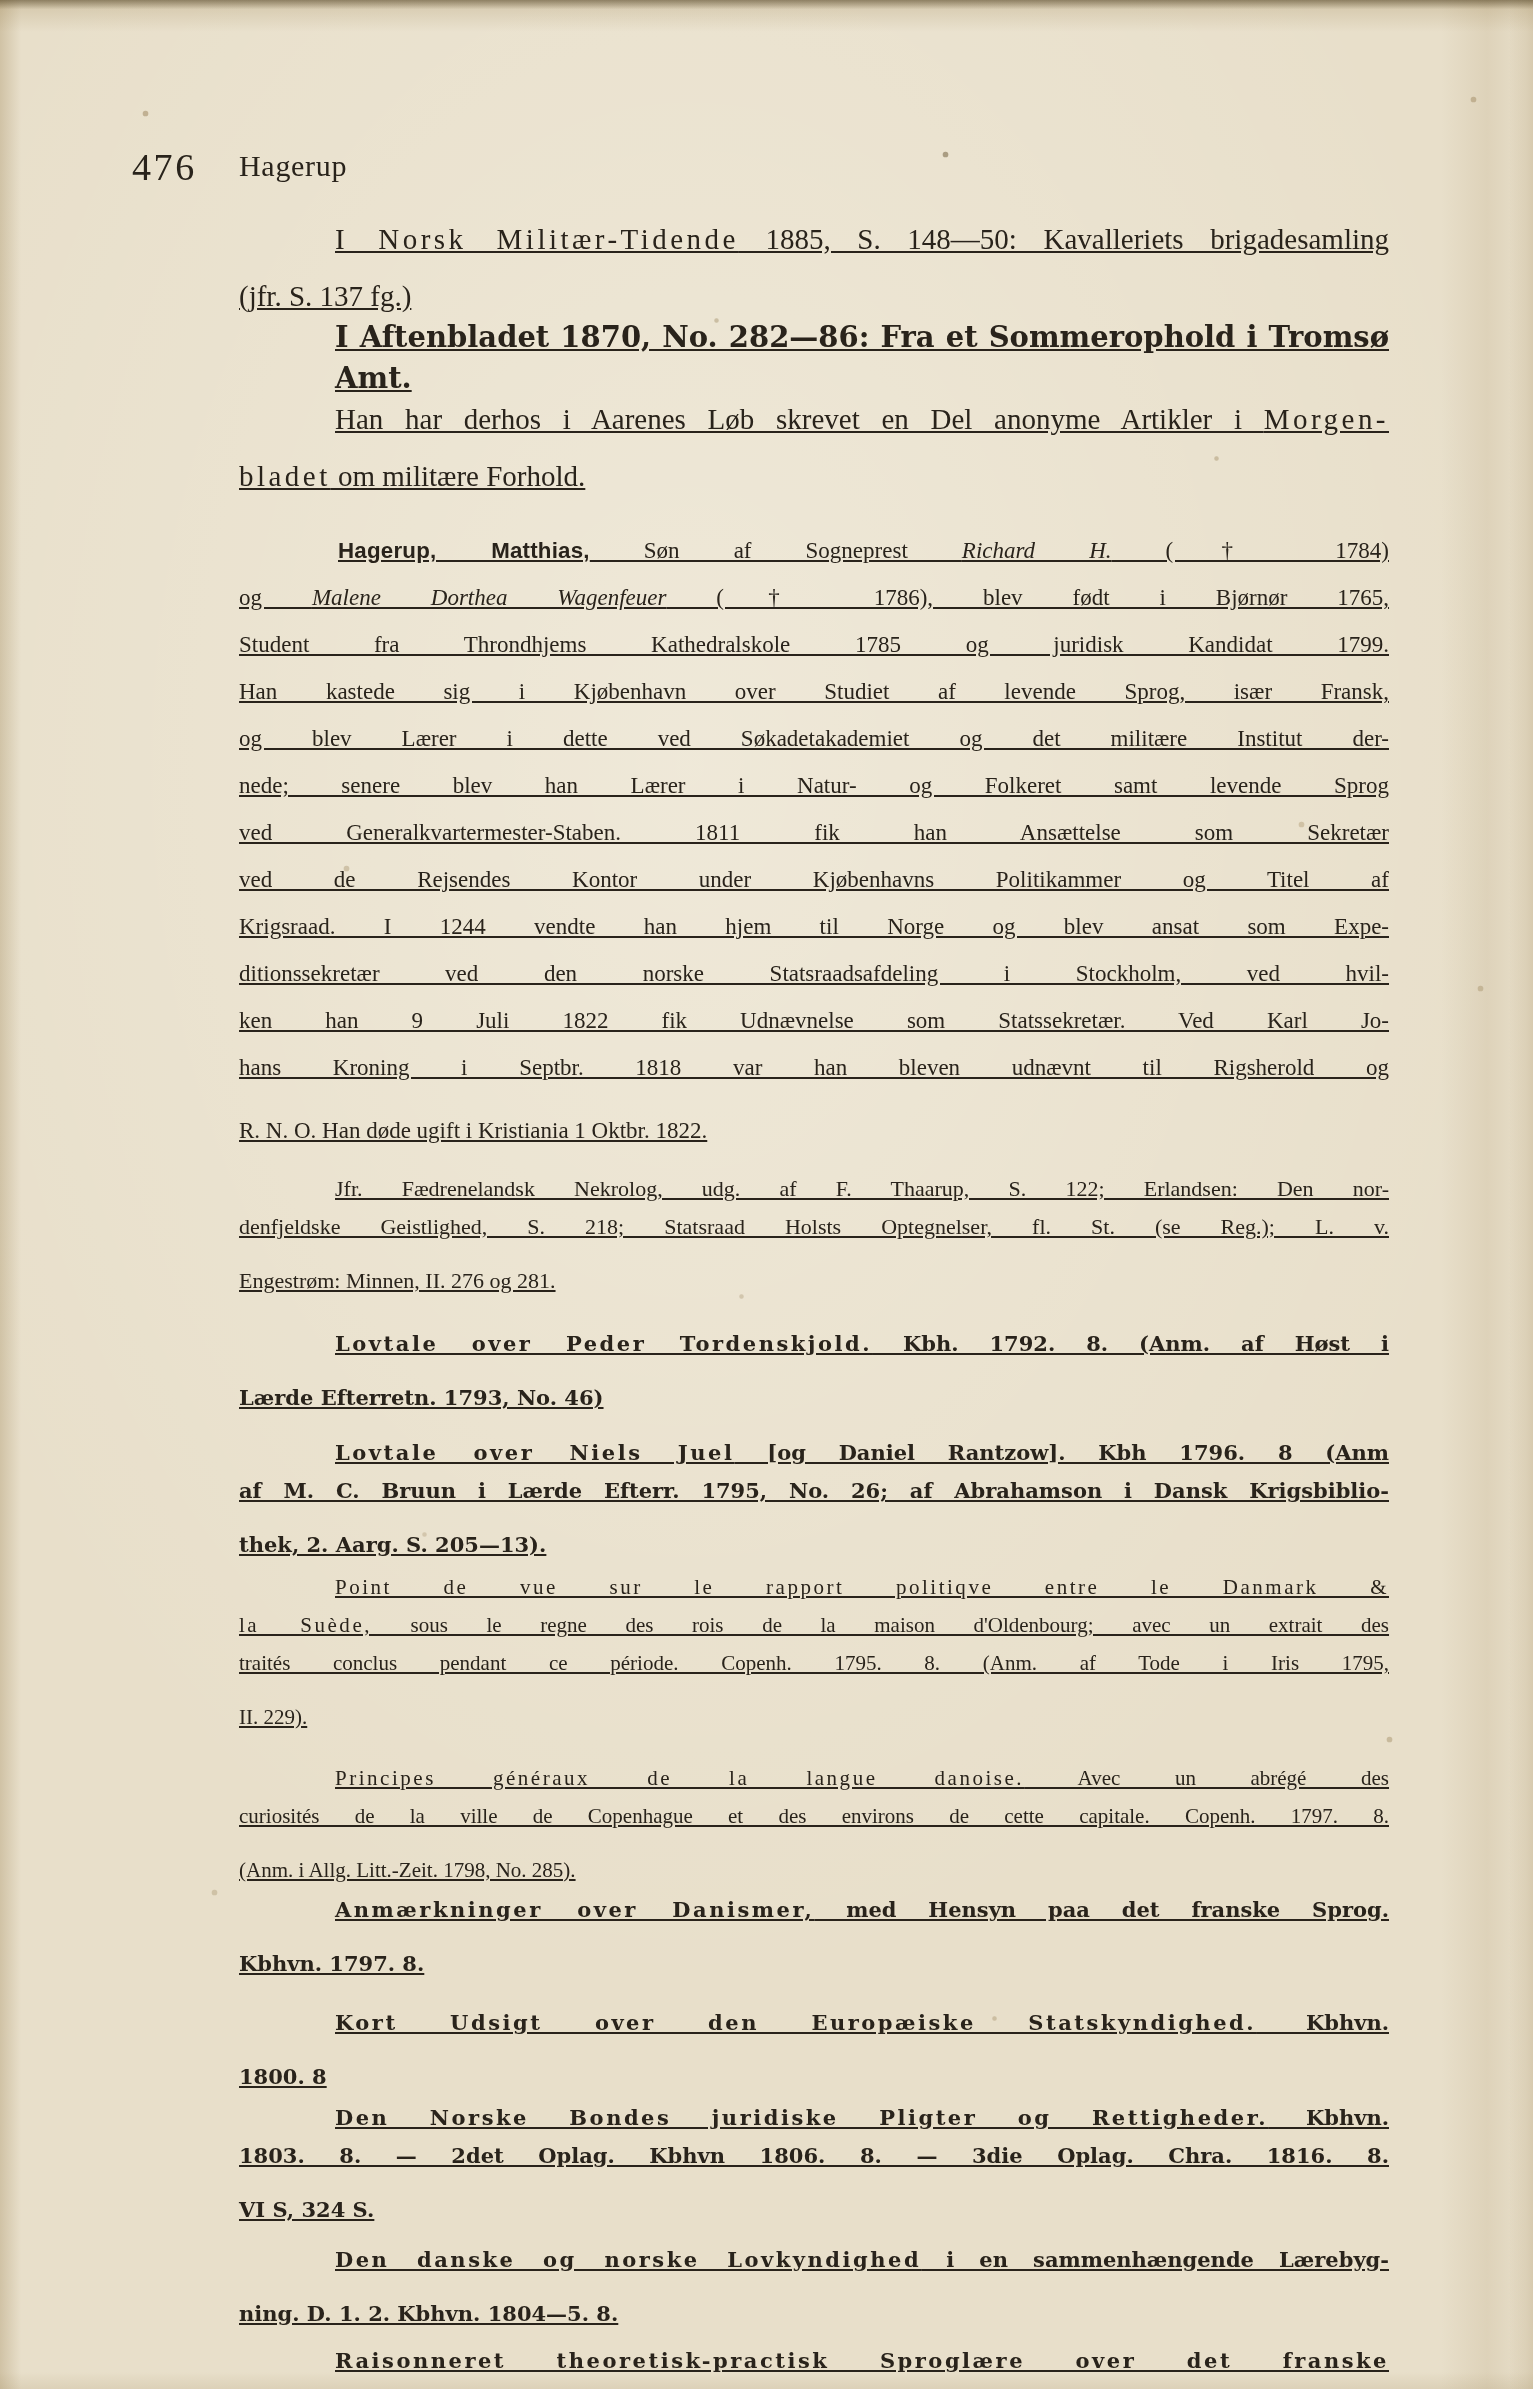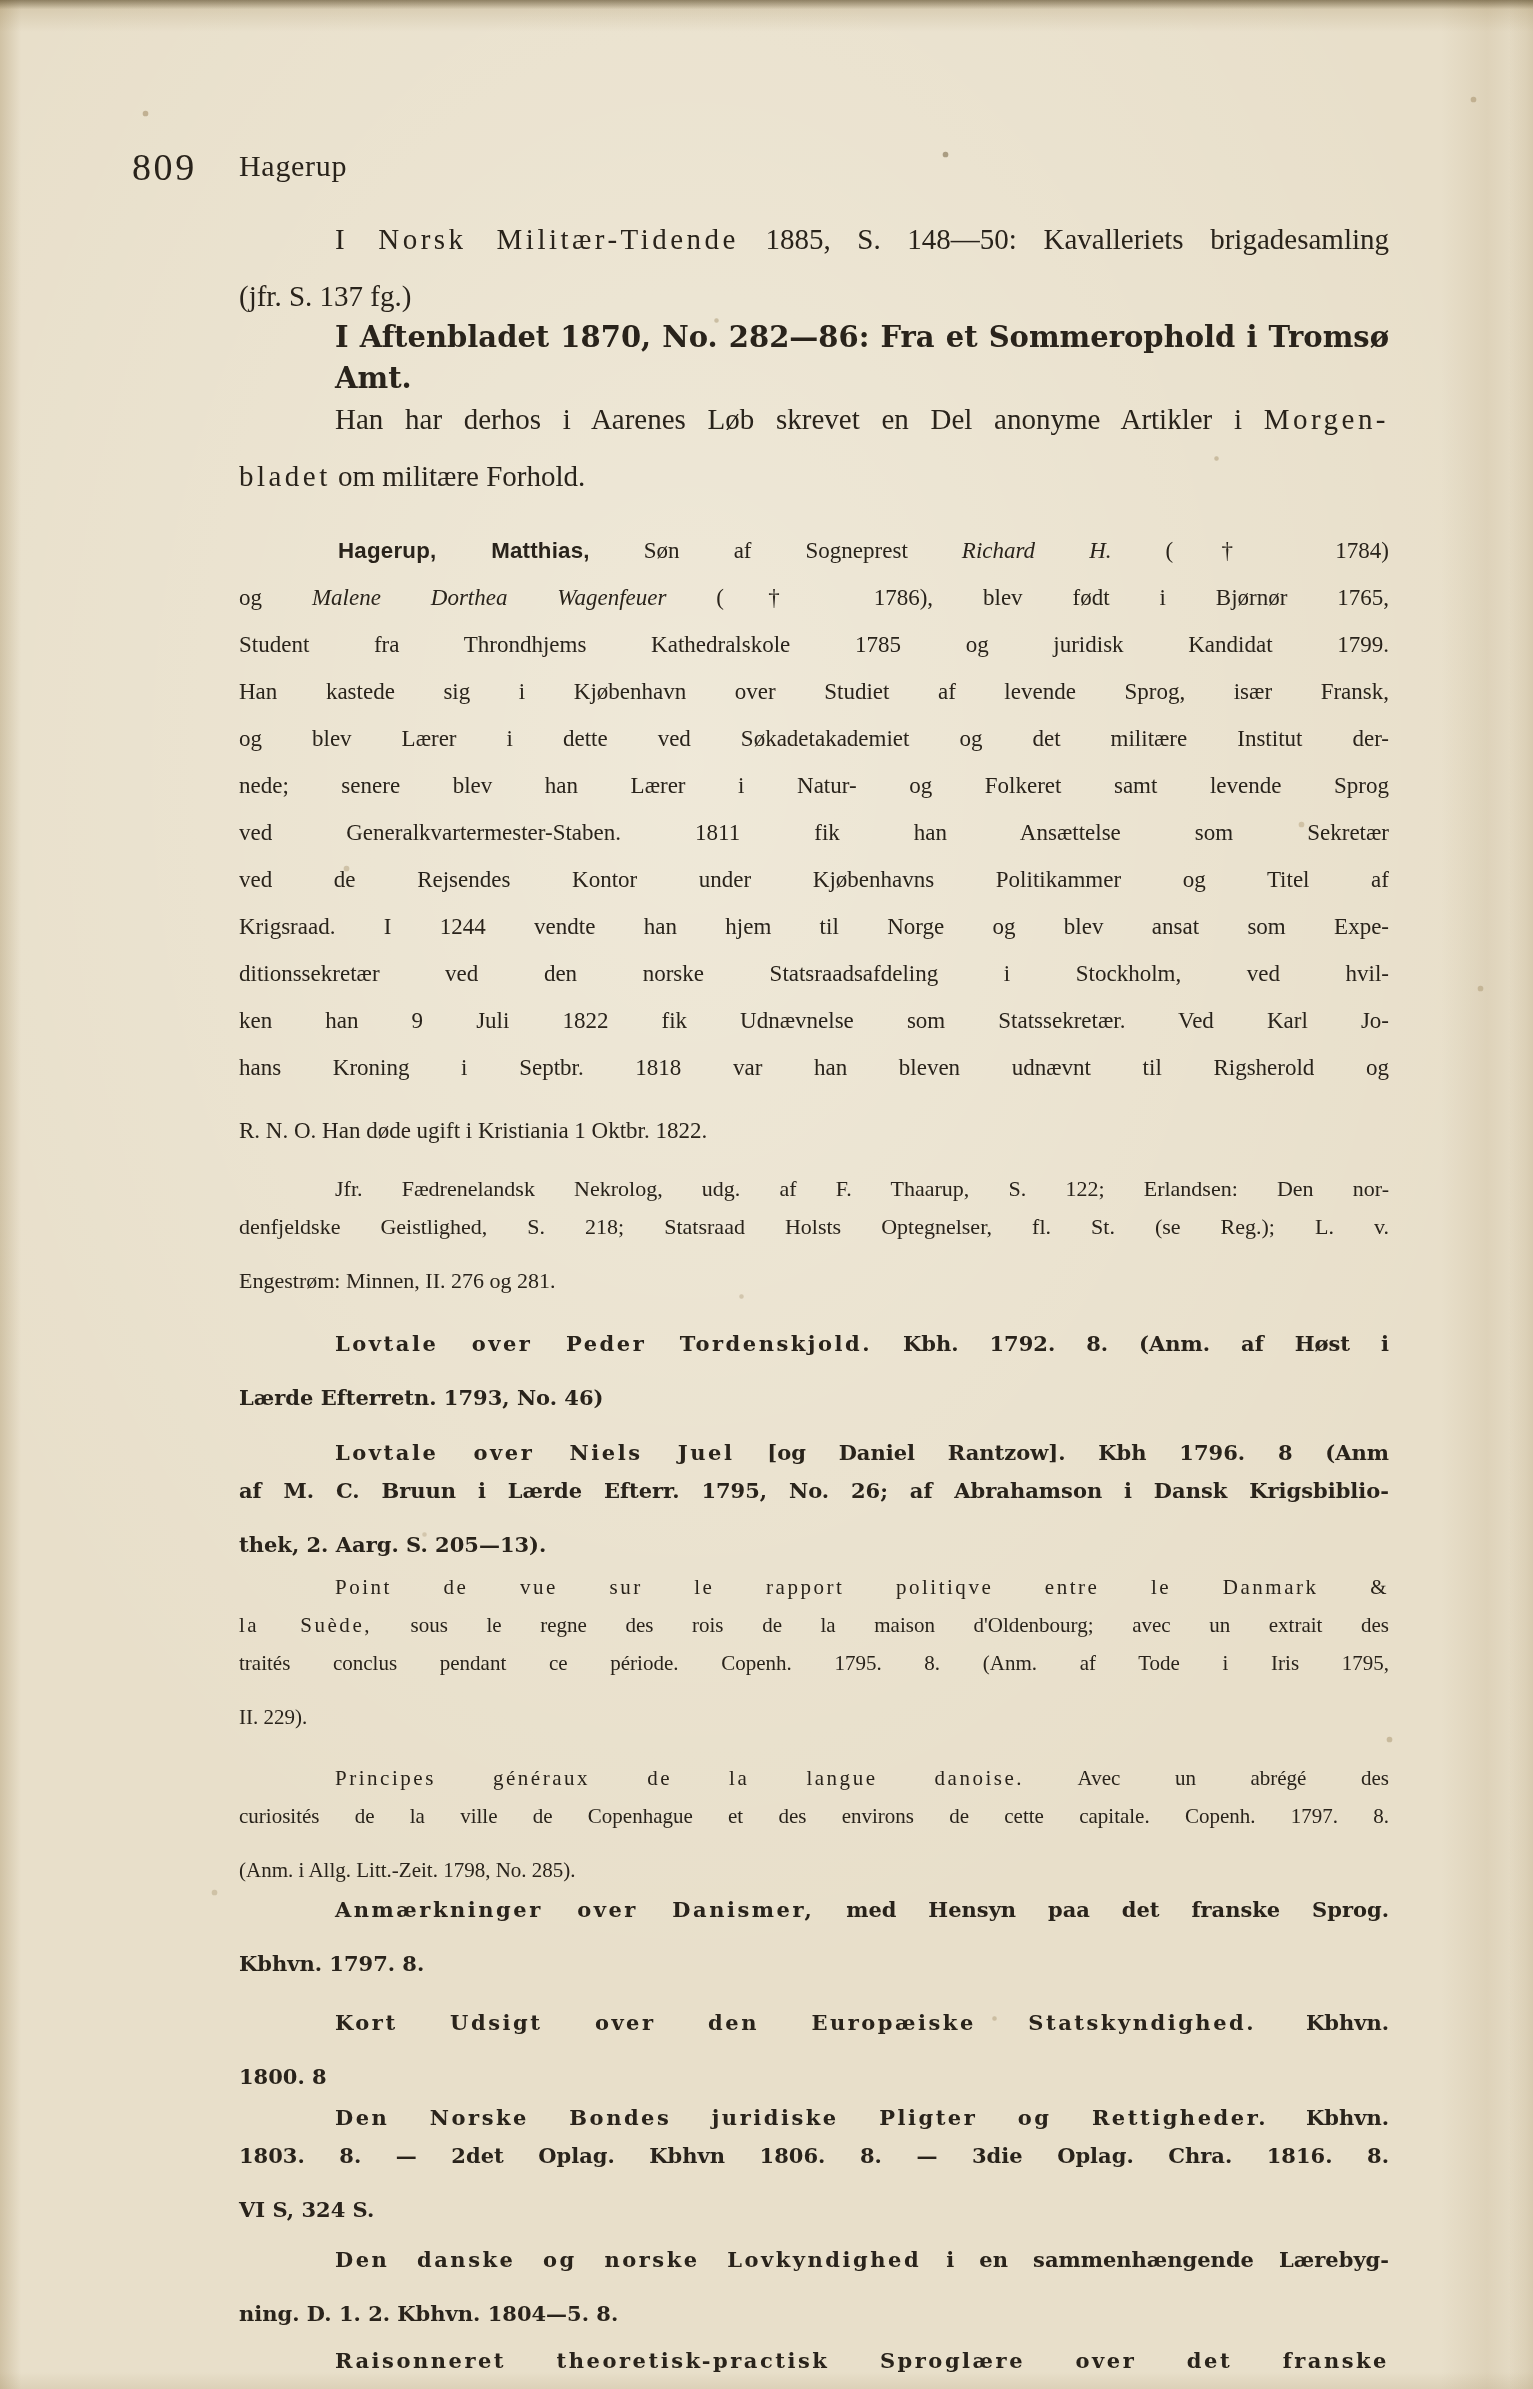--- a/index.html
+++ b/index.html
@@ -64,21 +64,21 @@
     text-align: left;
     font-size: 30px;
     letter-spacing: 0.7px;
   }
   .text-column {
     position: absolute;
     left: 239px;
     top: 0;
     width: 1150px;
   }
-  .block { margin: 0; }
+  .block { margin: 0; text-decoration: underline; }
   .petit { font-size: 29px; line-height: 41px; }
   .body  { font-size: 23px; line-height: 47px; }
   .refs  { font-size: 22px; line-height: 38px; }
   .entry { font-size: 21px; line-height: 38px; }
 
   #intro       { margin-top: 219px; }
   #biography   { margin-top: 30px; }
   #references  { margin-top: 16px; }
   #bib-1 { margin-top: 25px; }
   #bib-2 { margin-top: 17px; }
@@ -115,21 +115,21 @@
     font-family: "DejaVu Serif", serif;
     font-weight: 600;
     letter-spacing: 0.12em;
   }
 </style>
 </head>
 <body>
 
 <div class="page">
   <div class="speck"></div>
-  <div class="page-number">809</div>
+  <div class="page-number">476</div>
   <div class="running-head">Hagerup</div>
   <div class="text-column">
       <div class="block petit" id="intro">
         <div class="line indent"><span class="seg sp">I Norsk Militær-Tidende</span><span class="seg n"> 1885, S. 148—50: Kavalleriets brigadesamling</span></div>
         <div class="line short"><span class="seg n">(jfr. S. 137 fg.)</span></div>
         <div class="line indent"><span class="seg fr">I Aftenbladet 1870, No. 282—86: Fra et Sommerophold i Tromsø Amt.</span></div>
         <div class="line indent"><span class="seg n">Han har derhos i Aarenes Løb skrevet en Del anonyme Artikler i </span><span class="seg sp">Morgen-</span></div>
         <div class="line short"><span class="seg sp">bladet</span><span class="seg n"> om militære Forhold.</span></div>
       </div>
       <div class="block body" id="biography">

